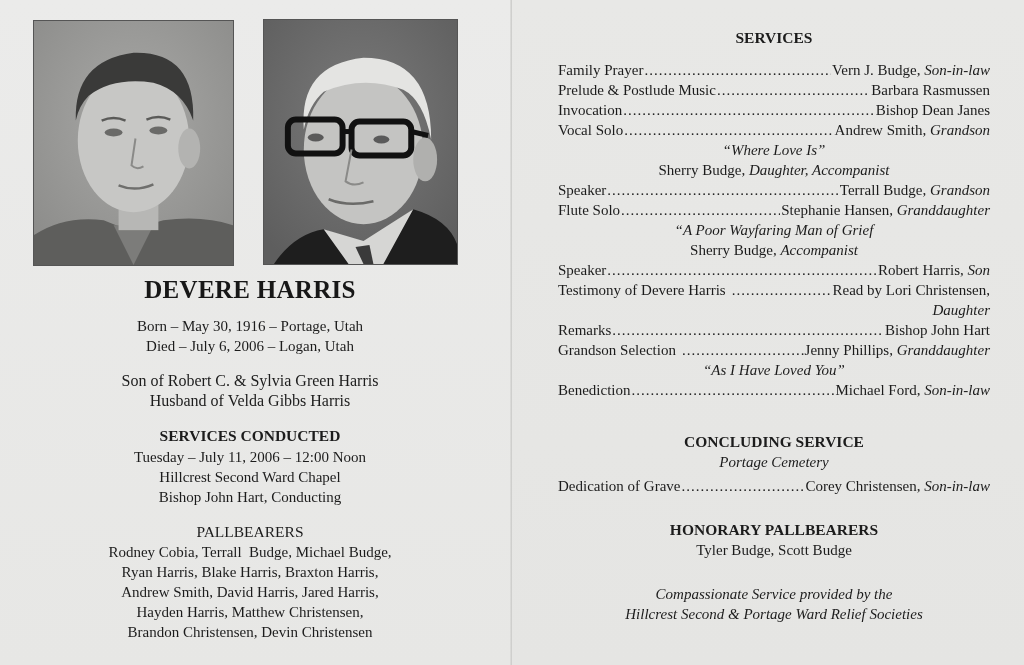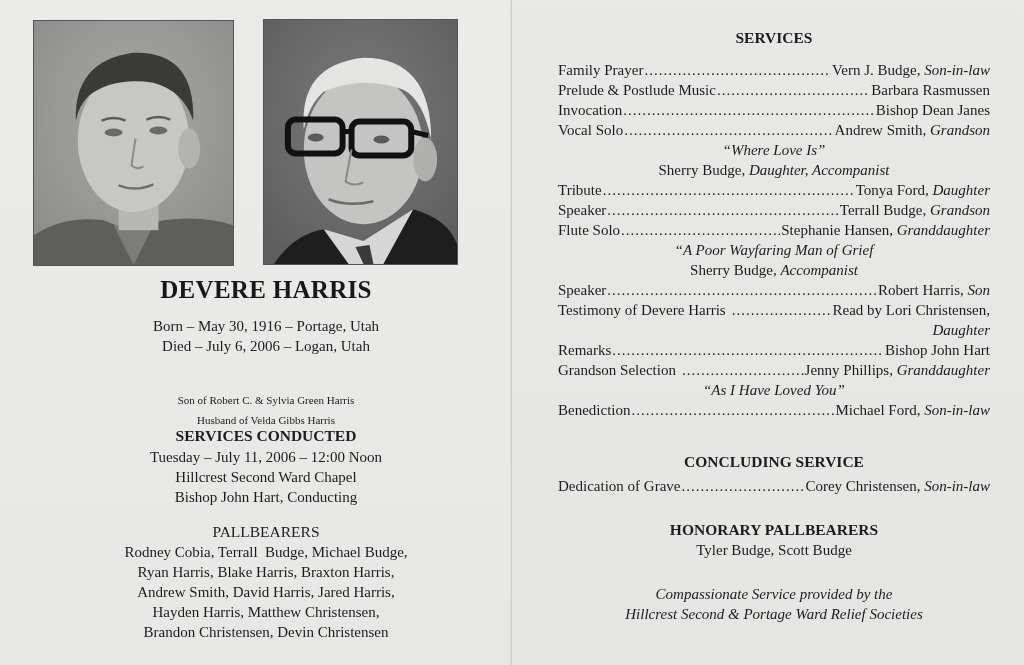--- a/index.html
+++ b/index.html
@@ -23,26 +23,26 @@
 
     
     .photo {
       position: absolute; border: 1px solid #555; box-sizing: border-box; overflow: hidden;
     }
     .photo-young { left: 33px; top: 20px; width: 201px; height: 246px; background: #9d9d9b; }
     .photo-old { left: 263px; top: 19px; width: 195px; height: 246px; background: #6f6f6f; }
     .photo svg { display: block; width: 100%; height: 100%; }
 
     
-    .center { text-align: center; position: absolute; left: 0; width: 500px; padding-left: 16px; }
+    .center { text-align: center; position: absolute; left: 0; width: 500px; }
     .name {
       top: 276px; font-size: 25px; font-weight: bold; letter-spacing: 0.3px; color: #171717;
     }
     .dates { top: 316px; font-size: 15px; line-height: 20px; }
-    .parents { top: 390px; font-size: 11px; line-height: 20px; }
+    .parents { top: 371px; font-size: 16px; line-height: 20px; }
     .sc-head { top: 427px; font-size: 15.5px; font-weight: bold; }
     .sc-lines { top: 447px; font-size: 15px; line-height: 20px; }
     .pb-head { top: 523px; font-size: 15.5px; font-weight: normal; }
     .pb-lines { top: 542px; font-size: 15px; line-height: 20px; }
     .line { display: block; white-space: nowrap; }
 
     
     .program { position: absolute; left: 558px; width: 432px; top: 28px; font-size: 15px; }
     .sec-head { text-align: center; font-weight: bold; font-size: 15.5px; line-height: 20px; }
     .row {
@@ -189,25 +189,20 @@
   </div>
   <div class="row">
     <span class="role">Vocal Solo</span>
     <span class="dots"></span>
     <span class="who"><span>Andrew Smith, </span><span class="rel">Grandson</span></span>
   </div>
   <div class="cline ital">“Where Love Is”</div>
   <div class="cline"><span>Sherry Budge, </span><span class="ital">Daughter, Accompanist</span></div>
 
   <div class="row">
-    <span class="role">Tribute</span>
-    <span class="dots"></span>
-    <span class="who"><span>Tonya Ford, </span><span class="rel">Daughter</span></span>
-  </div>
-  <div class="row">
     <span class="role">Speaker</span>
     <span class="dots"></span>
     <span class="who"><span>Terrall Budge, </span><span class="rel">Grandson</span></span>
   </div>
   <div class="row">
     <span class="role">Flute Solo</span>
     <span class="dots"></span>
     <span class="who"><span>Stephanie Hansen, </span><span class="rel">Granddaughter</span></span>
   </div>
   <div class="cline ital">“A Poor Wayfaring Man of Grief</div>
@@ -236,20 +231,21 @@
   </div>
   <div class="cline ital">“As I Have Loved You”</div>
   <div class="row">
     <span class="role">Benediction</span>
     <span class="dots"></span>
     <span class="who"><span>Michael Ford, </span><span class="rel">Son-in-law</span></span>
   </div>
 
   <div class="gap-m" style="height:32px"></div>
   <div class="sec-head">CONCLUDING SERVICE</div>
+  <div class="cline ital">Portage Cemetery</div>
   <div class="row" style="margin-top:4px">
     <span class="role">Dedication of Grave</span>
     <span class="dots"></span>
     <span class="who"><span>Corey Christensen, </span><span class="rel">Son-in-law</span></span>
   </div>
 
   <div style="height:24px"></div>
   <div class="sec-head">HONORARY PALLBEARERS</div>
   <div class="cline">Tyler Budge, Scott Budge</div>
 

